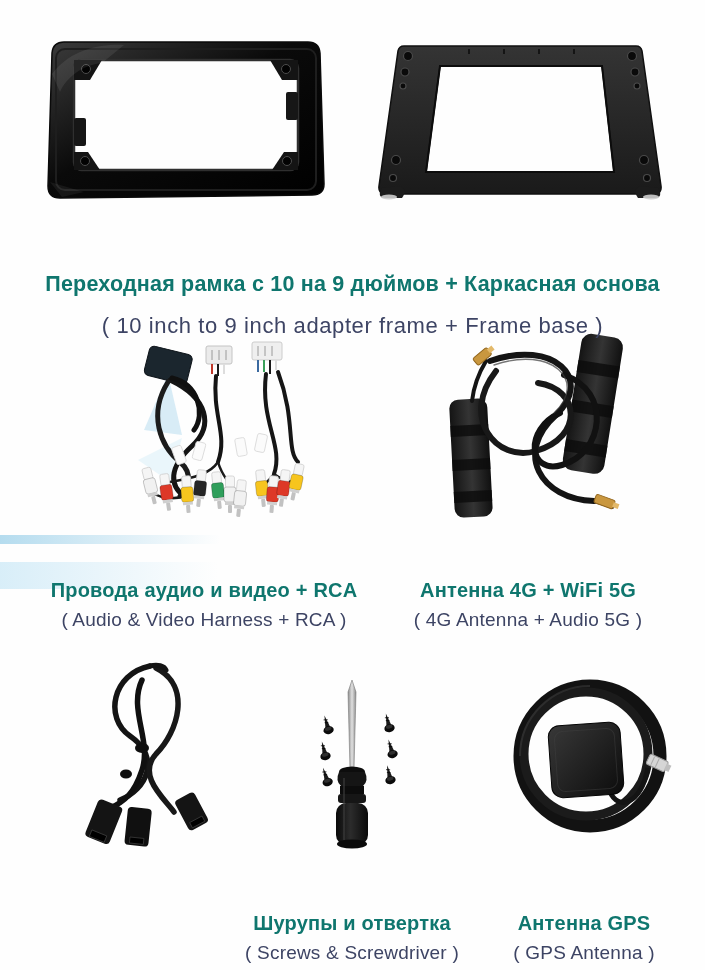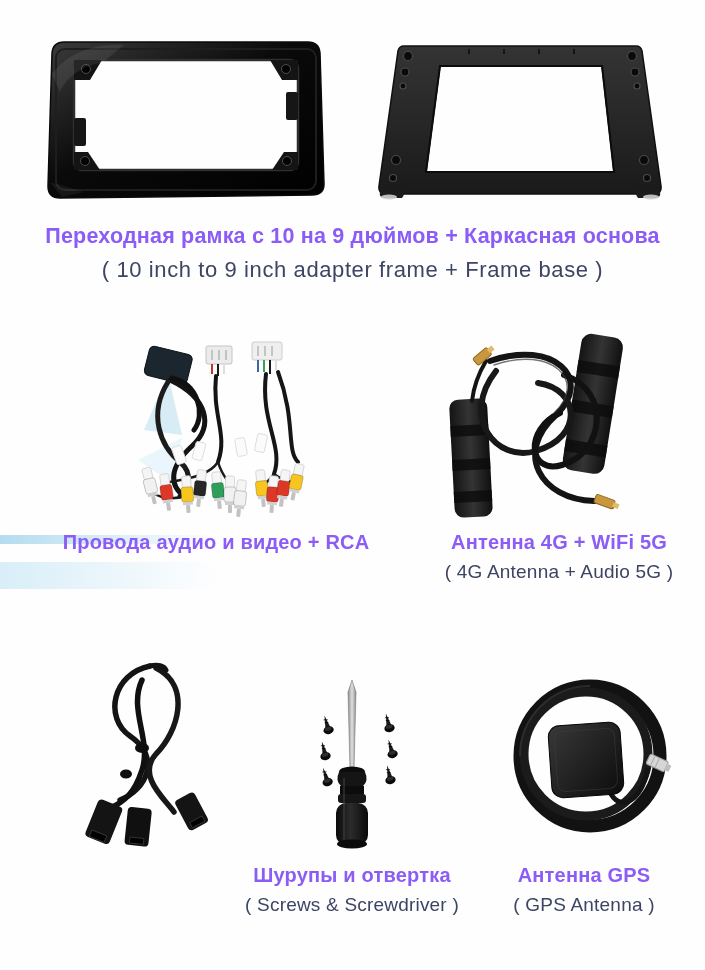--- a/index.html
+++ b/index.html
@@ -9,33 +9,33 @@
     background: #fefefe; overflow: hidden;
     font-family: "Liberation Sans", sans-serif;
   }
   .photo { position: absolute; }
   .stripe { position: absolute; z-index: 0; }
   #stripe1 { left: 0; top: 535px; width: 220px; height: 9px;
     background: linear-gradient(90deg, rgba(168,214,236,.85), rgba(168,214,236,0)); }
   #stripe2 { left: 0; top: 562px; width: 218px; height: 27px;
     background: linear-gradient(90deg, rgba(214,237,248,.95), rgba(214,237,248,0)); }
   .caption { position: absolute; text-align: center; z-index: 2; }
-  .ru { font-weight: 700; color: #8b5cf6; }
+  .ru { font-weight: 700; color: #0f766e; margin-top: 48px; }
   .en { font-weight: 400; color: #3d4464; }
   .title-block { left: 0; top: 224px; width: 705px; }
   .title-block .ru { font-size: 21.5px; letter-spacing: .2px; }
-  .title-block .en { font-size: 22px; letter-spacing: .6px; margin-top: 8px; }
+  .title-block .en { font-size: 22px; letter-spacing: .6px; margin-top: 16px; }
   .cap .ru { font-size: 20px; letter-spacing: .2px; }
   .cap .en { font-size: 19px; letter-spacing: .2px; margin-top: 7px; }
   #frameA   { left: 40px;  top: 32px;  }
   #frameB   { left: 374px; top: 42px;  }
   #rcaPhoto { left: 110px; top: 330px; }
   #antPhoto { left: 444px; top: 331px; }
-  #capRca   { left: 28px;  top: 531px; width: 376px; }
-  #capAnt   { left: 418px; top: 531px; width: 282px; }
+  #capRca   { left: 16px;  top: 531px; width: 376px; }
+  #capAnt   { left: 387px; top: 531px; width: 282px; }
   #usbPhoto { left: 54px;  top: 652px; }
   #screwPhoto { left: 285px; top: 654px; }
   #gpsPhoto { left: 490px; top: 658px; }
   #capUsb   { left: 26px;  top: 864px; width: 204px; }
   #capScrew { left: 236px; top: 864px; width: 232px; }
   #capGps   { left: 486px; top: 864px; width: 196px; }
 </style>
 </head>
 <body>
 
@@ -217,20 +217,21 @@
       <rect x="47" y="22" width="6" height="5" fill="#e3b96a"></rect>
     </g>
     <g transform="rotate(20 160 172)">
       <rect x="150" y="166" width="20" height="9" rx="2" fill="#c9973f" stroke="#93671f"></rect>
       <rect x="169" y="168" width="6" height="5" fill="#e3b96a"></rect>
     </g>
   </svg>
 
   <div id="capRca" class="caption cap">
     <div class="ru">Провода аудио и видео + RCA</div>
+    <div class="en">( Audio &amp; Video Harness + RCA )</div>
   </div>
   <div id="capAnt" class="caption cap">
     <div class="ru">Антенна 4G + WiFi 5G</div>
     <div class="en">( 4G Antenna + Audio 5G )</div>
   </div>
 
   <svg id="usbPhoto" class="photo" width="182" height="200" viewBox="0 0 182 200">
     <g fill="none" stroke-linecap="round">
       <path d="M96,14 C58,22 50,66 76,84 C108,106 92,138 66,148" stroke="#141414" stroke-width="5.5"></path>
       <path d="M102,16 C138,34 124,80 102,102 C82,124 112,148 120,160" stroke="#181818" stroke-width="5.5"></path>

